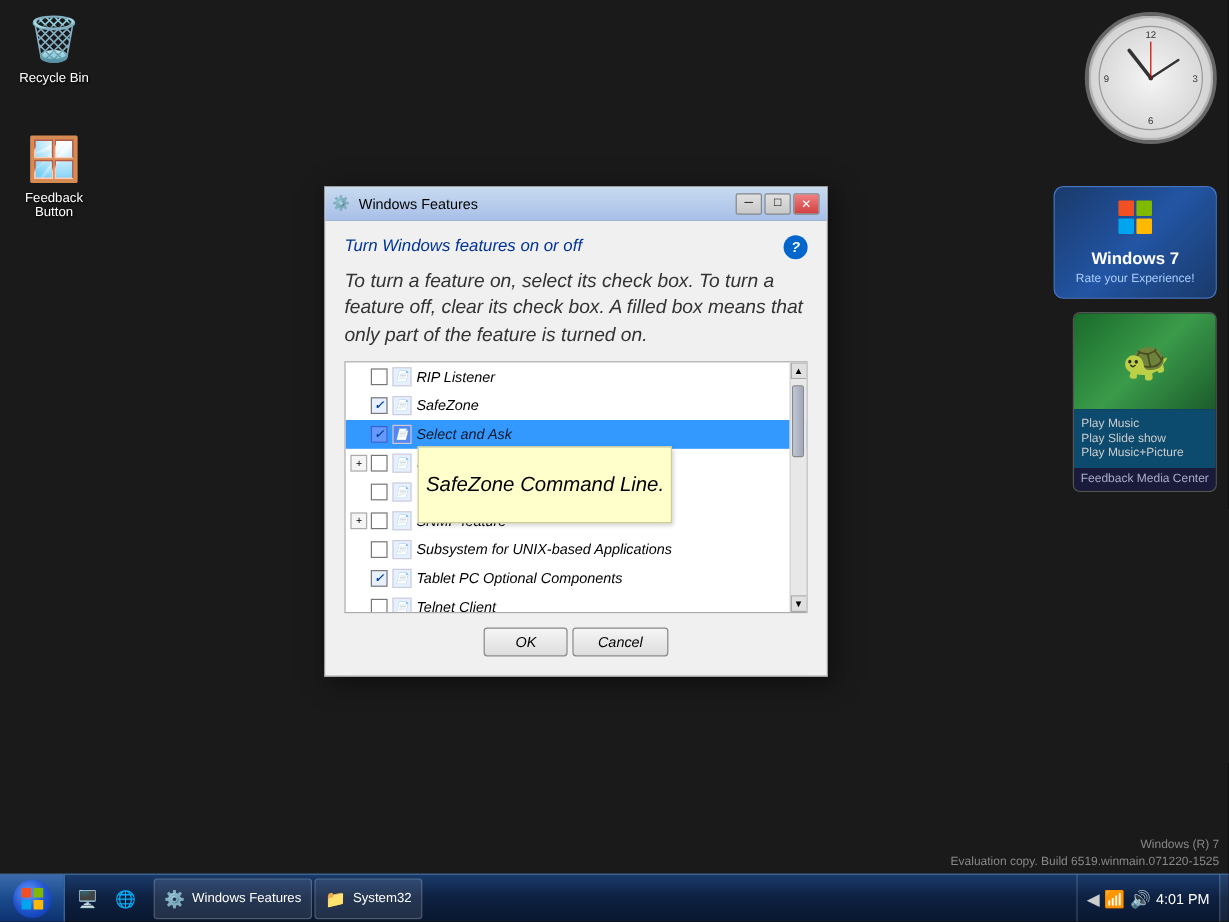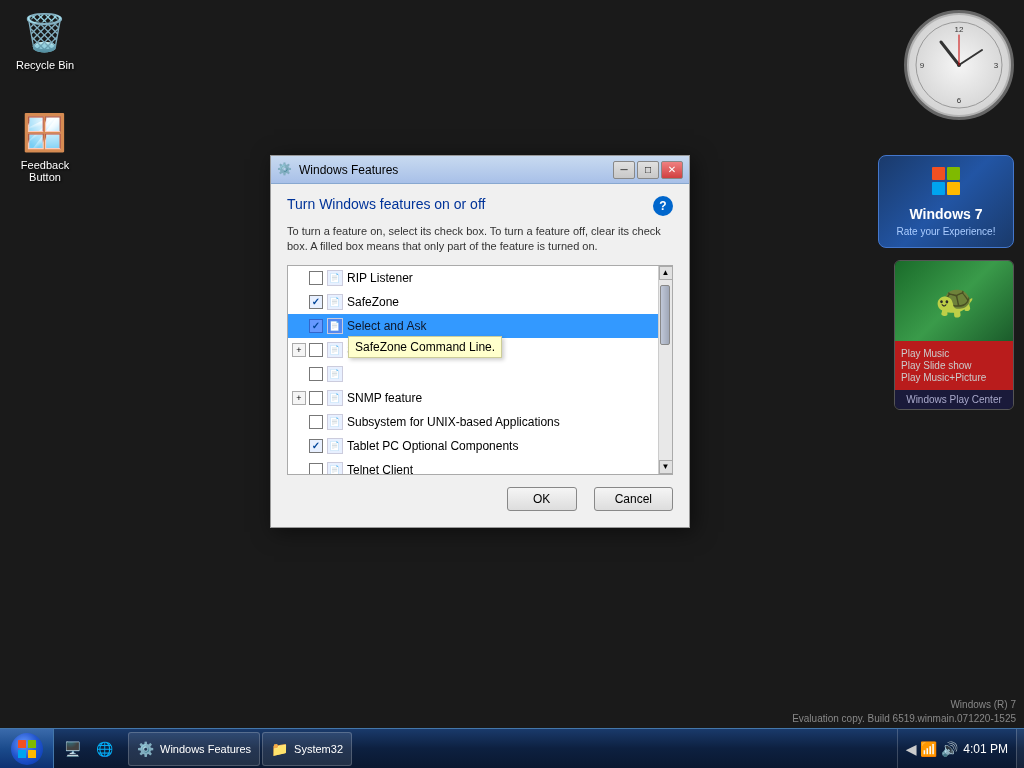--- a/index.html
+++ b/index.html
@@ -124,21 +124,21 @@
     .media-thumb {
       width: 120px;
       height: 80px;
       background: linear-gradient(135deg, #1a6b2a 0%, #3a9b4a 50%, #1a5a2a 100%);
       display: flex;
       align-items: center;
       justify-content: center;
       font-size: 32px;
     }
     .media-controls {
-      background: #b91c1c;
+      background: #0c4a6e;
       padding: 6px;
       font-size: 10px;
       color: #ccc;
     }
     .media-controls div { margin: 1px 0; cursor: pointer; }
     .media-center {
       background: #1a1a3a;
       padding: 4px;
       text-align: center;
       font-size: 10px;
@@ -197,20 +197,21 @@
       font-size: 10px;
       border-radius: 2px;
     }
     .dialog-ctrl-btn.close-btn {
       background: linear-gradient(to bottom, #f08080, #d04040);
       color: #fff;
     }
 
     .dialog-content {
       padding: 12px 16px;
+      font-style: italic;
     }
     .dialog-header {
       display: flex;
       justify-content: space-between;
       align-items: flex-start;
       margin-bottom: 8px;
     }
     .dialog-heading {
       font-size: 14px;
       font-weight: normal;
@@ -224,21 +225,21 @@
       background: #0066cc;
       color: #fff;
       display: flex;
       align-items: center;
       justify-content: center;
       font-size: 12px;
       font-weight: bold;
       cursor: pointer;
     }
     .dialog-desc {
-      font-size: 11px;
+      font-size: 16px;
       color: #333;
       line-height: 1.4;
       margin-bottom: 10px;
     }
 
     
     .feature-list-container {
       border: 1px solid #aaa;
       background: #fff;
       height: 210px;
@@ -353,33 +354,33 @@
       background: linear-gradient(to right, #c0c8d8, #a0a8b8);
       border: 1px solid #888;
       border-radius: 2px;
     }
 
     
     .tooltip {
       position: absolute;
       background: #ffffcc;
       border: 1px solid #cccc99;
-      padding: 3px 6px;
-      font-size: 12px;
+      padding: 21px 6px;
+      font-size: 17px;
       color: #000;
       z-index: 100;
       white-space: nowrap;
       box-shadow: 2px 2px 4px rgba(0,0,0,0.2);
     }
 
     
     .dialog-buttons {
       display: flex;
-      justify-content: flex-end;
-      gap: 17px;
+      justify-content: center;
+      gap: 4px;
       margin-top: 12px;
       padding-bottom: 4px;
     }
     .dialog-btn {
       padding: 4px 20px;
       font-size: 12px;
       border: 1px solid #888;
       background: linear-gradient(to bottom, #f5f5f5, #ddd);
       cursor: pointer;
       border-radius: 3px;
@@ -557,21 +558,21 @@
   </div>
 
   <div class="media-widget">
     <div class="media-thumb">🐢</div>
     <div class="media-controls">
       <div>Play Music</div>
       <div>Play Slide show</div>
       <div>Play Music+Picture</div>
     </div>
     <div class="media-center">
-      <div>Windows Play Center</div>
+      <div>Feedback Media Center</div>
     </div>
   </div>
 
   <div class="dialog-overlay">
     <div class="dialog">
 
       <div class="dialog-titlebar">
         <div class="dialog-title-left">
           <div class="dialog-title-icon">⚙️</div>
           <span>Windows Features</span>

